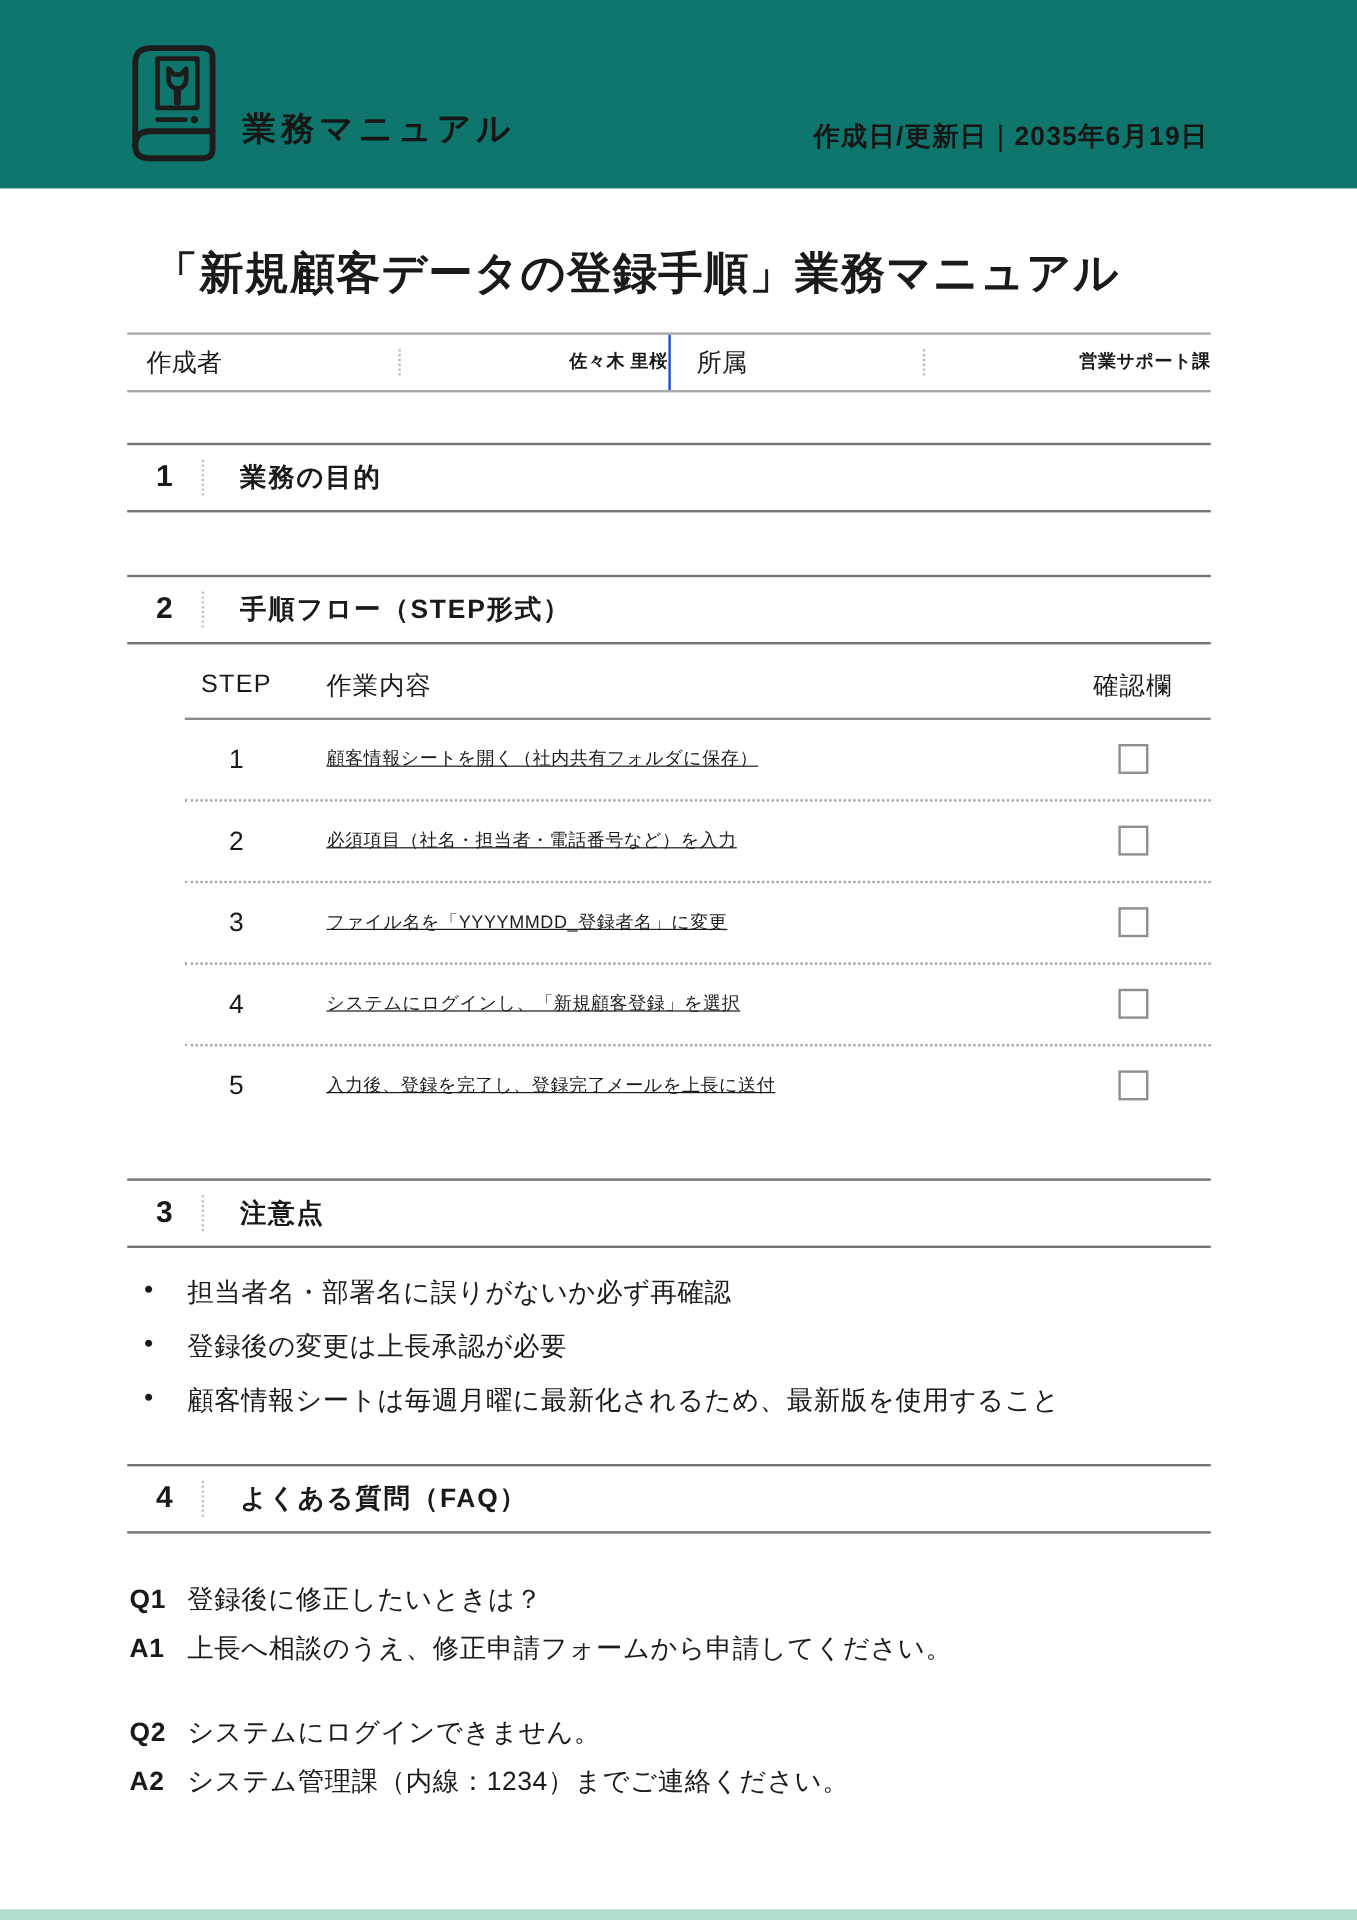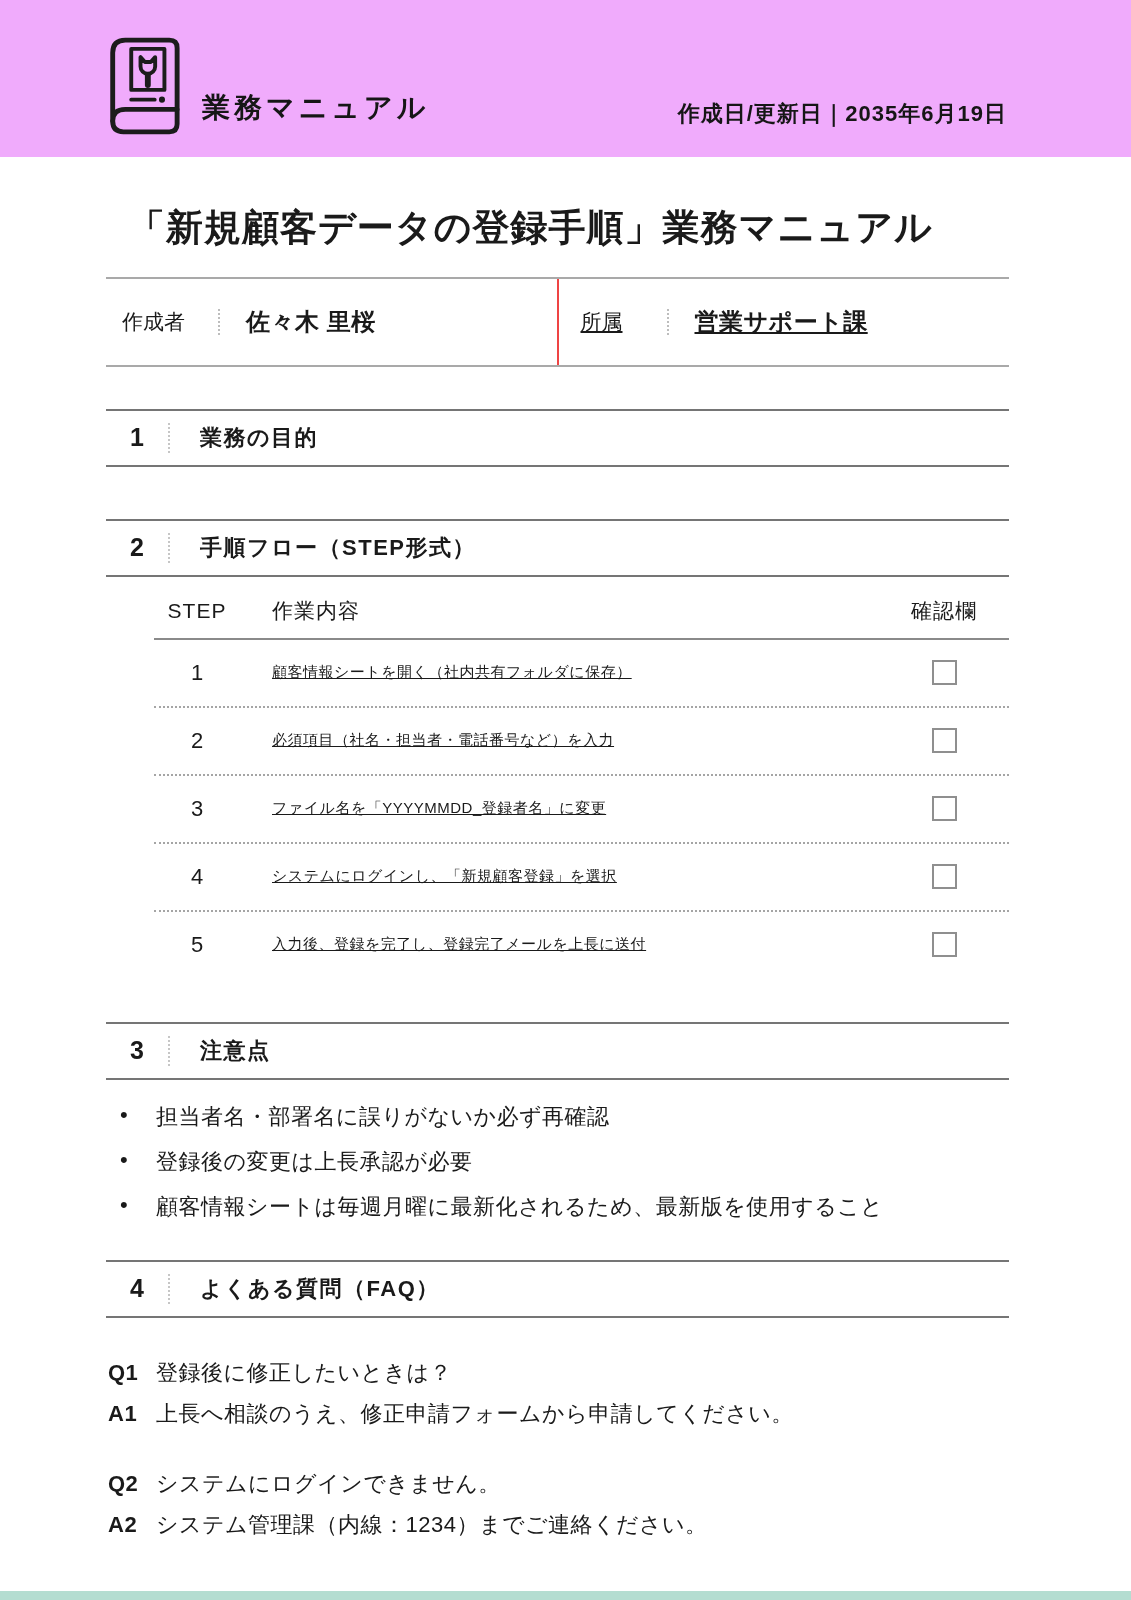--- a/index.html
+++ b/index.html
@@ -7,21 +7,21 @@
     width:1131px;height:1600px;
     background:#ffffff;
     color:#1a1a1a;
     font-family:"Liberation Sans","DejaVu Sans",sans-serif;
     position:relative;
     overflow:hidden;
   }
   
   .header{
     height:157px;
-    background:#f0abfc;
+    background:#0f766e;
     box-sizing:border-box;
     display:flex;
     align-items:flex-end;
     justify-content:space-between;
     padding:0 124px 22px 100px;
     gap:26px;
   }
   .header-left{display:flex;align-items:flex-end;gap:20px;}
   .logo-icon svg{display:block;}
   .app-title{
@@ -36,26 +36,26 @@
   .content{padding:0 122px 0 106px;}
   .doc-title{
     font-size:37px;font-weight:800;letter-spacing:1px;
     margin:46px 0 0 22px;line-height:1.35;
   }
   
   .meta{
     display:flex;margin-top:24px;
     border-top:2px solid #a9a9a9;border-bottom:2px solid #a9a9a9;
   }
-  .meta-cell{flex:1;display:flex;align-items:center;padding:27px 0;}
-  .meta-cell.second{border-left:2px solid #ef4444;text-decoration:underline;}
+  .meta-cell{flex:1;display:flex;align-items:center;padding:9px 0;justify-content:space-between;}
+  .meta-cell.second{border-left:2px solid #1d4ed8;}
   .meta-label{width:96px;padding-left:16px;font-size:21px;}
   .meta-label.narrow{width:86px;padding-left:22px;}
   .meta-sep{align-self:stretch;border-left:2px dotted #bdbdbd;margin:3px 0;}
-  .meta-value{font-weight:700;font-size:24px;padding-left:26px;letter-spacing:0.5px;}
+  .meta-value{font-weight:700;font-size:15px;padding-left:26px;letter-spacing:0.5px;}
   
   .section-head{
     display:flex;align-items:center;
     border-top:2px solid #757575;border-bottom:2px solid #757575;
     padding:12px 0;
   }
   .section-num{width:62px;text-align:center;font-size:25px;font-weight:700;}
   .section-sep{align-self:stretch;border-left:2px dotted #c6c6c6;}
   .section-title{font-size:22px;font-weight:700;padding-left:30px;letter-spacing:1.5px;}
   .sec-purpose{margin-top:42px;}

